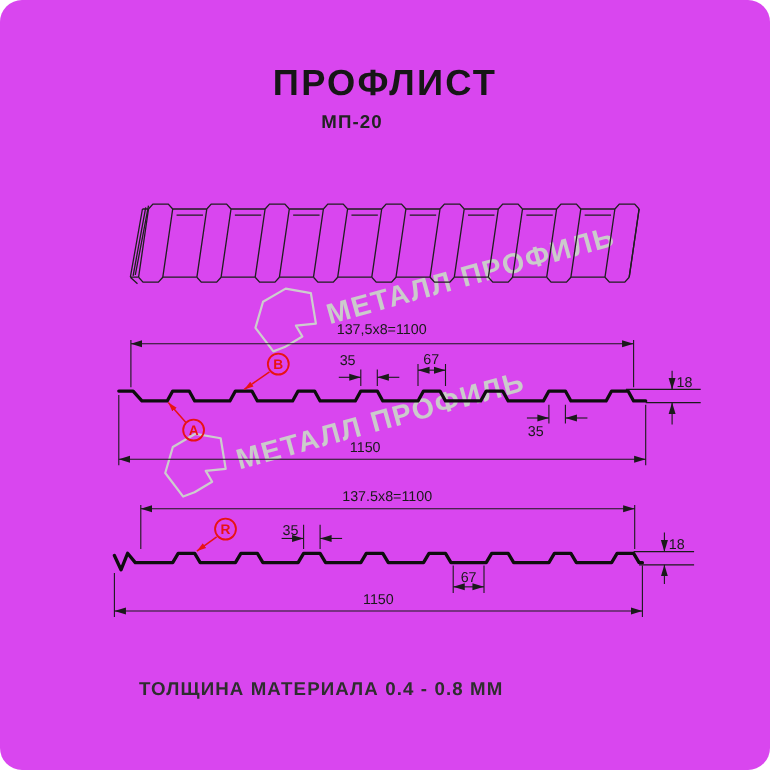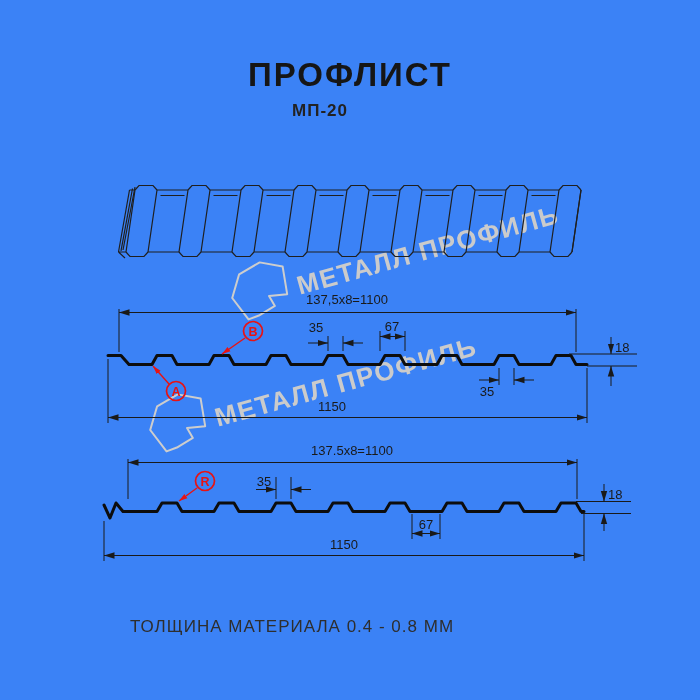--- a/index.html
+++ b/index.html
@@ -1,23 +1,23 @@
 <!DOCTYPE html>
 <html><head>
 <meta charset="utf-8">
 <style>
   html,body{margin:0;padding:0;background:#ffffff;}
-  #stage{position:relative;width:700px;height:700px;background:#3b82f6;overflow:hidden;
-         font-family:"Liberation Sans",sans-serif;}
+  #stage{position:relative;width:700px;height:700px;background:#d946ef;overflow:hidden;
+         font-family:"Liberation Sans",sans-serif;border-radius:20px;}
   .title{position:absolute;top:56px;left:0;width:700px;text-align:center;
          font-size:33px;font-weight:800;letter-spacing:2px;color:#161616;}
   .subtitle{position:absolute;top:101px;left:0;width:640px;text-align:center;
          font-size:17px;font-weight:600;letter-spacing:1px;color:#222222;}
   .footer-note{position:absolute;top:617px;left:0;width:584px;text-align:center;
-         font-size:17px;font-weight:400;letter-spacing:1px;color:#2e2e2e;}
+         font-size:17px;font-weight:700;letter-spacing:1px;color:#2e2e2e;}
   svg{position:absolute;top:0;left:0;}
   svg text{font-family:"Liberation Sans",sans-serif;fill:#1a1a1a;font-size:13px;}
   text.dim{font-size:13px;}
   text.red-letter{font-size:12.5px;font-weight:bold;fill:#e81313;}
   text.wm{font-size:26px;font-weight:bold;fill:#cbcbcb;letter-spacing:1.5px;}
   .thin{stroke:#1a1a1a;stroke-width:1;fill:none;}
   .thin3d{stroke:#1f1f1f;stroke-width:1.2;fill:none;}
   .thick{stroke:#0d0d0d;stroke-width:3;fill:none;stroke-linejoin:round;stroke-linecap:round;}
   .redline{stroke:#e81313;stroke-width:1.4;fill:none;}
   .redcircle{stroke:#e81313;stroke-width:1.7;fill:none;}

